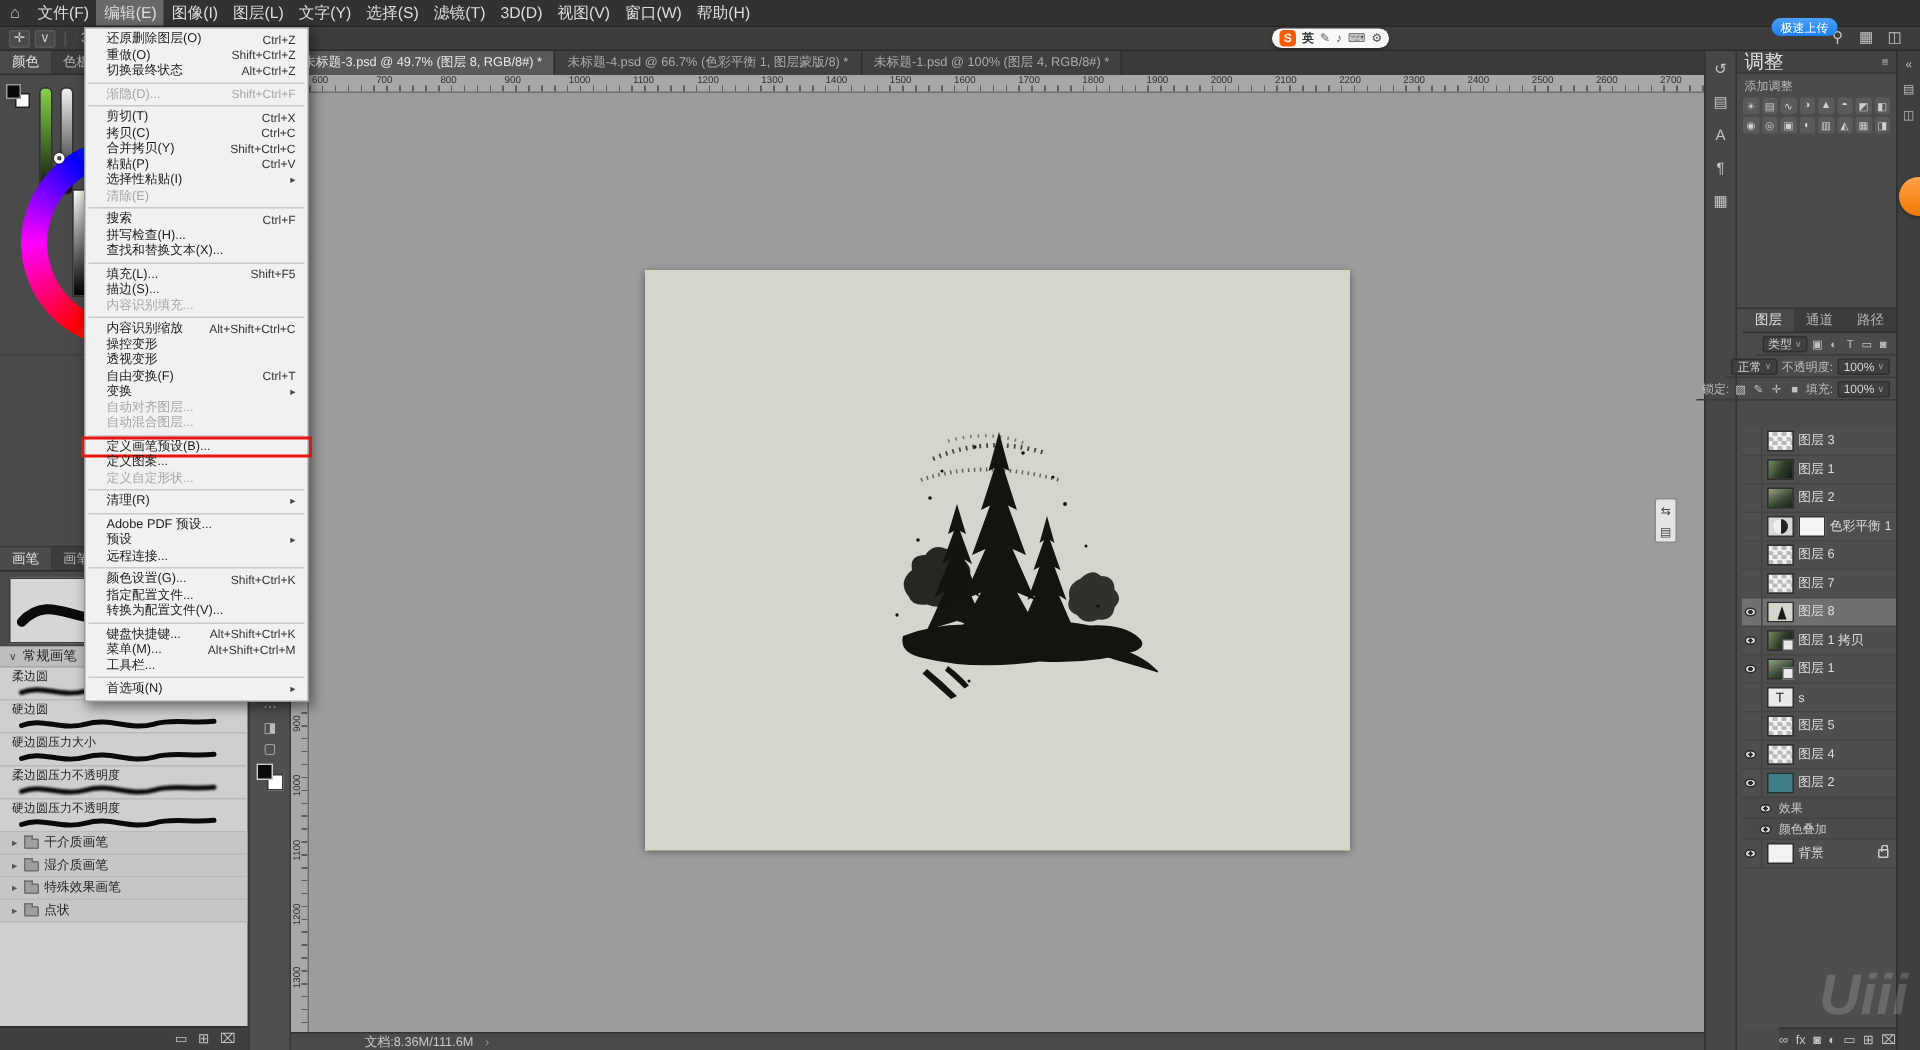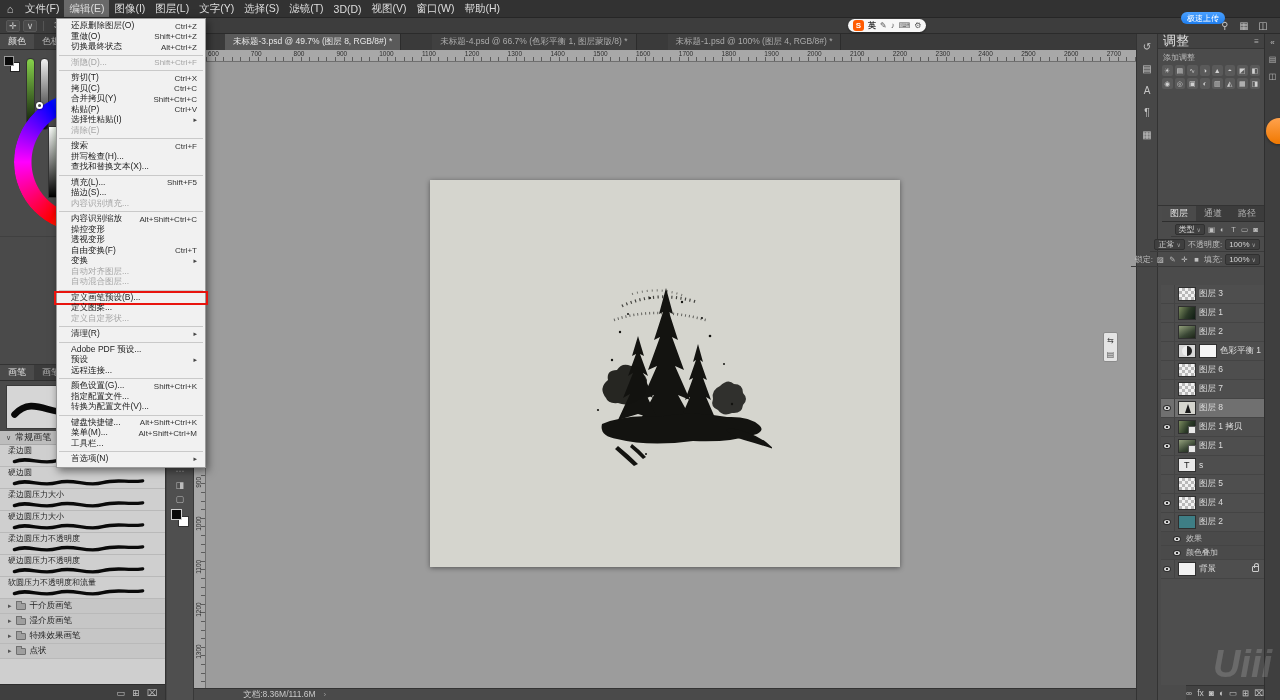--- a/index.html
+++ b/index.html
@@ -71,21 +71,21 @@
 .tool{width:25px;height:21px;border:none;background:transparent;color:#cfcfcf;font-size:11px;display:flex;align-items:center;justify-content:center;cursor:pointer;padding:0;flex:none;}
 .tool.is-selected{background:#6a6a6a;border-radius:2px;}
 .tool-extra{width:25px;height:14px;border:none;background:transparent;color:#bbb;font-size:9px;display:flex;align-items:center;justify-content:center;padding:0;flex:none;}
 .swatchwidget{position:relative;width:18px;height:18px;margin:3px 0;flex:none;}
 .swatchwidget .fgsw{position:absolute;left:0;top:0;width:11px;height:11px;background:#0a0a0a;border:1px solid #cfcfcf;z-index:2;}
 .swatchwidget .bgsw{position:absolute;right:0;bottom:0;width:11px;height:11px;background:#fff;border:1px solid #333;}
 
 
 .docarea{position:absolute;left:194px;top:34px;width:942px;bottom:0;background:#9c9c9c;}
 .tabsbar{position:absolute;left:0;top:0;right:0;height:16px;background:#3a3a3a;display:flex;z-index:5;}
-.doc-tab{max-width:228px;padding:0 8px;font-size:8.5px;color:#ababab;background:#404040;border-right:1px solid #2c2c2c;display:flex;align-items:center;white-space:nowrap;overflow:hidden;margin-left:31px;}
+.doc-tab{max-width:228px;padding:0 8px;font-size:8.5px;color:#ababab;background:#404040;border-right:1px solid #2c2c2c;display:flex;align-items:center;white-space:nowrap;overflow:hidden;}
 .doc-tab.is-active{background:#5a5a5a;color:#e8e8e8;}
 .ruler-corner{position:absolute;left:0;top:16px;width:12px;height:12px;background:#a0a0a0;border-right:1px solid #6f6f6f;border-bottom:1px solid #6f6f6f;z-index:4;}
 .hruler{position:absolute;left:12px;top:16px;right:0;height:12px;background:#a8a8a8;border-bottom:1px solid #6f6f6f;display:flex;overflow:hidden;z-index:4;
  background-image:repeating-linear-gradient(90deg,rgba(0,0,0,.45) 0 1px,transparent 1px 8.6px);
  background-size:auto 4px;background-position:left bottom;background-repeat:repeat-x;}
 .hnum{flex:none;width:42.8px;font-size:6.5px;color:#2e2e2e;padding-left:2px;line-height:8px;}
 .vruler{position:absolute;left:0;top:28px;width:12px;bottom:12px;background:#a8a8a8;border-right:1px solid #6f6f6f;display:flex;flex-direction:column;overflow:hidden;z-index:4;
  background-image:repeating-linear-gradient(180deg,rgba(0,0,0,.45) 0 1px,transparent 1px 8.6px);
  background-size:4px auto;background-position:right top;background-repeat:repeat-y;}
 .vnum{flex:none;height:42.8px;font-size:6.5px;color:#2e2e2e;writing-mode:vertical-rl;transform:rotate(180deg);line-height:10px;padding-top:2px;}
@@ -292,26 +292,20 @@
             </svg>
           </div>
 
           <div class="bitem">
             <span class="bname">硬边圆</span>
             <svg class="stroke-svg" viewBox="0 0 142 11">
               <path d="M3 7 C 18 1, 30 11, 48 6 C 66 1, 78 11, 96 6 C 110 2, 122 6, 138 4" fill="none" stroke="#0a0a0a" stroke-width="3.5" stroke-linecap="round"></path>
             </svg>
           </div>
 
-          <div class="bitem is-soft">
-            <span class="bname">柔边圆压力大小</span>
-            <svg class="stroke-svg" viewBox="0 0 142 11">
-              <path d="M3 7 C 18 1, 30 11, 48 6 C 66 1, 78 11, 96 6 C 110 2, 122 6, 138 4" fill="none" stroke="#0a0a0a" stroke-width="3.5" stroke-linecap="round"></path>
-            </svg>
-          </div>
 
           <div class="bitem">
             <span class="bname">硬边圆压力大小</span>
             <svg class="stroke-svg" viewBox="0 0 142 11">
               <path d="M3 7 C 18 1, 30 11, 48 6 C 66 1, 78 11, 96 6 C 110 2, 122 6, 138 4" fill="none" stroke="#0a0a0a" stroke-width="3.5" stroke-linecap="round"></path>
             </svg>
           </div>
 
           <div class="bitem is-soft">
             <span class="bname">柔边圆压力不透明度</span>
@@ -320,26 +314,20 @@
             </svg>
           </div>
 
           <div class="bitem">
             <span class="bname">硬边圆压力不透明度</span>
             <svg class="stroke-svg" viewBox="0 0 142 11">
               <path d="M3 7 C 18 1, 30 11, 48 6 C 66 1, 78 11, 96 6 C 110 2, 122 6, 138 4" fill="none" stroke="#0a0a0a" stroke-width="3.5" stroke-linecap="round"></path>
             </svg>
           </div>
 
-          <div class="bitem is-soft">
-            <span class="bname">软圆压力不透明度和流量</span>
-            <svg class="stroke-svg" viewBox="0 0 142 11">
-              <path d="M3 7 C 18 1, 30 11, 48 6 C 66 1, 78 11, 96 6 C 110 2, 122 6, 138 4" fill="none" stroke="#0a0a0a" stroke-width="3.5" stroke-linecap="round"></path>
-            </svg>
-          </div>
 
 
           <div class="bfolder">
             <span class="folder-glyph"></span>
             <span>干介质画笔</span>
           </div>
 
           <div class="bfolder">
             <span class="folder-glyph"></span>
             <span>湿介质画笔</span>

